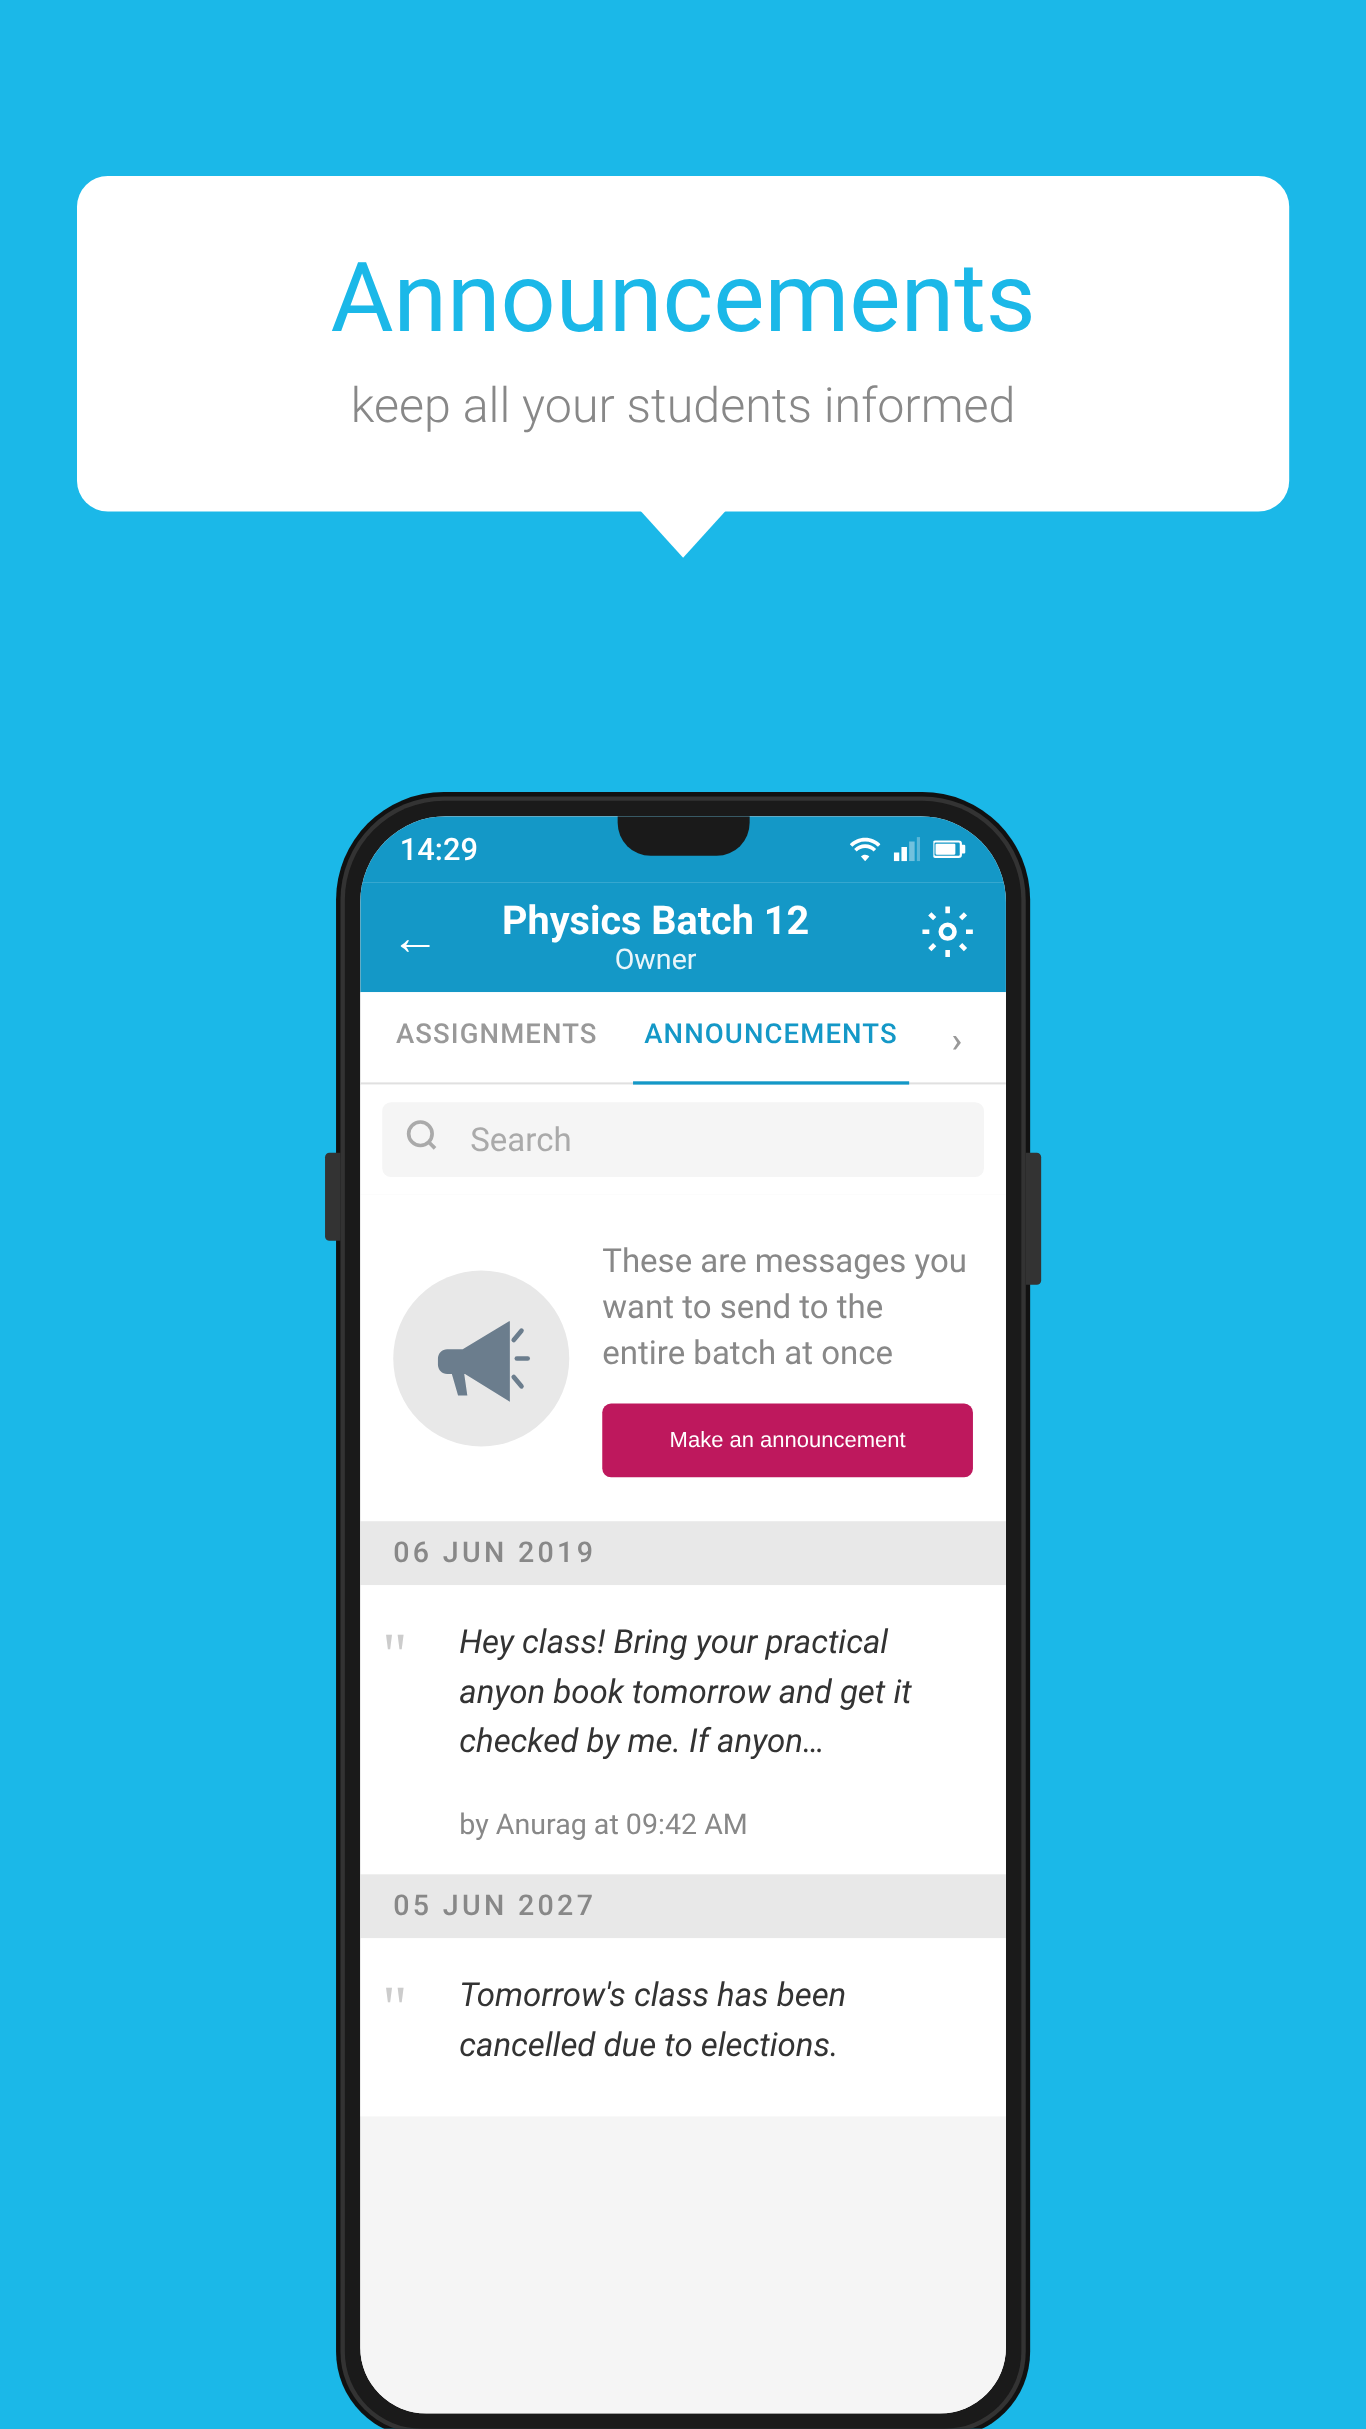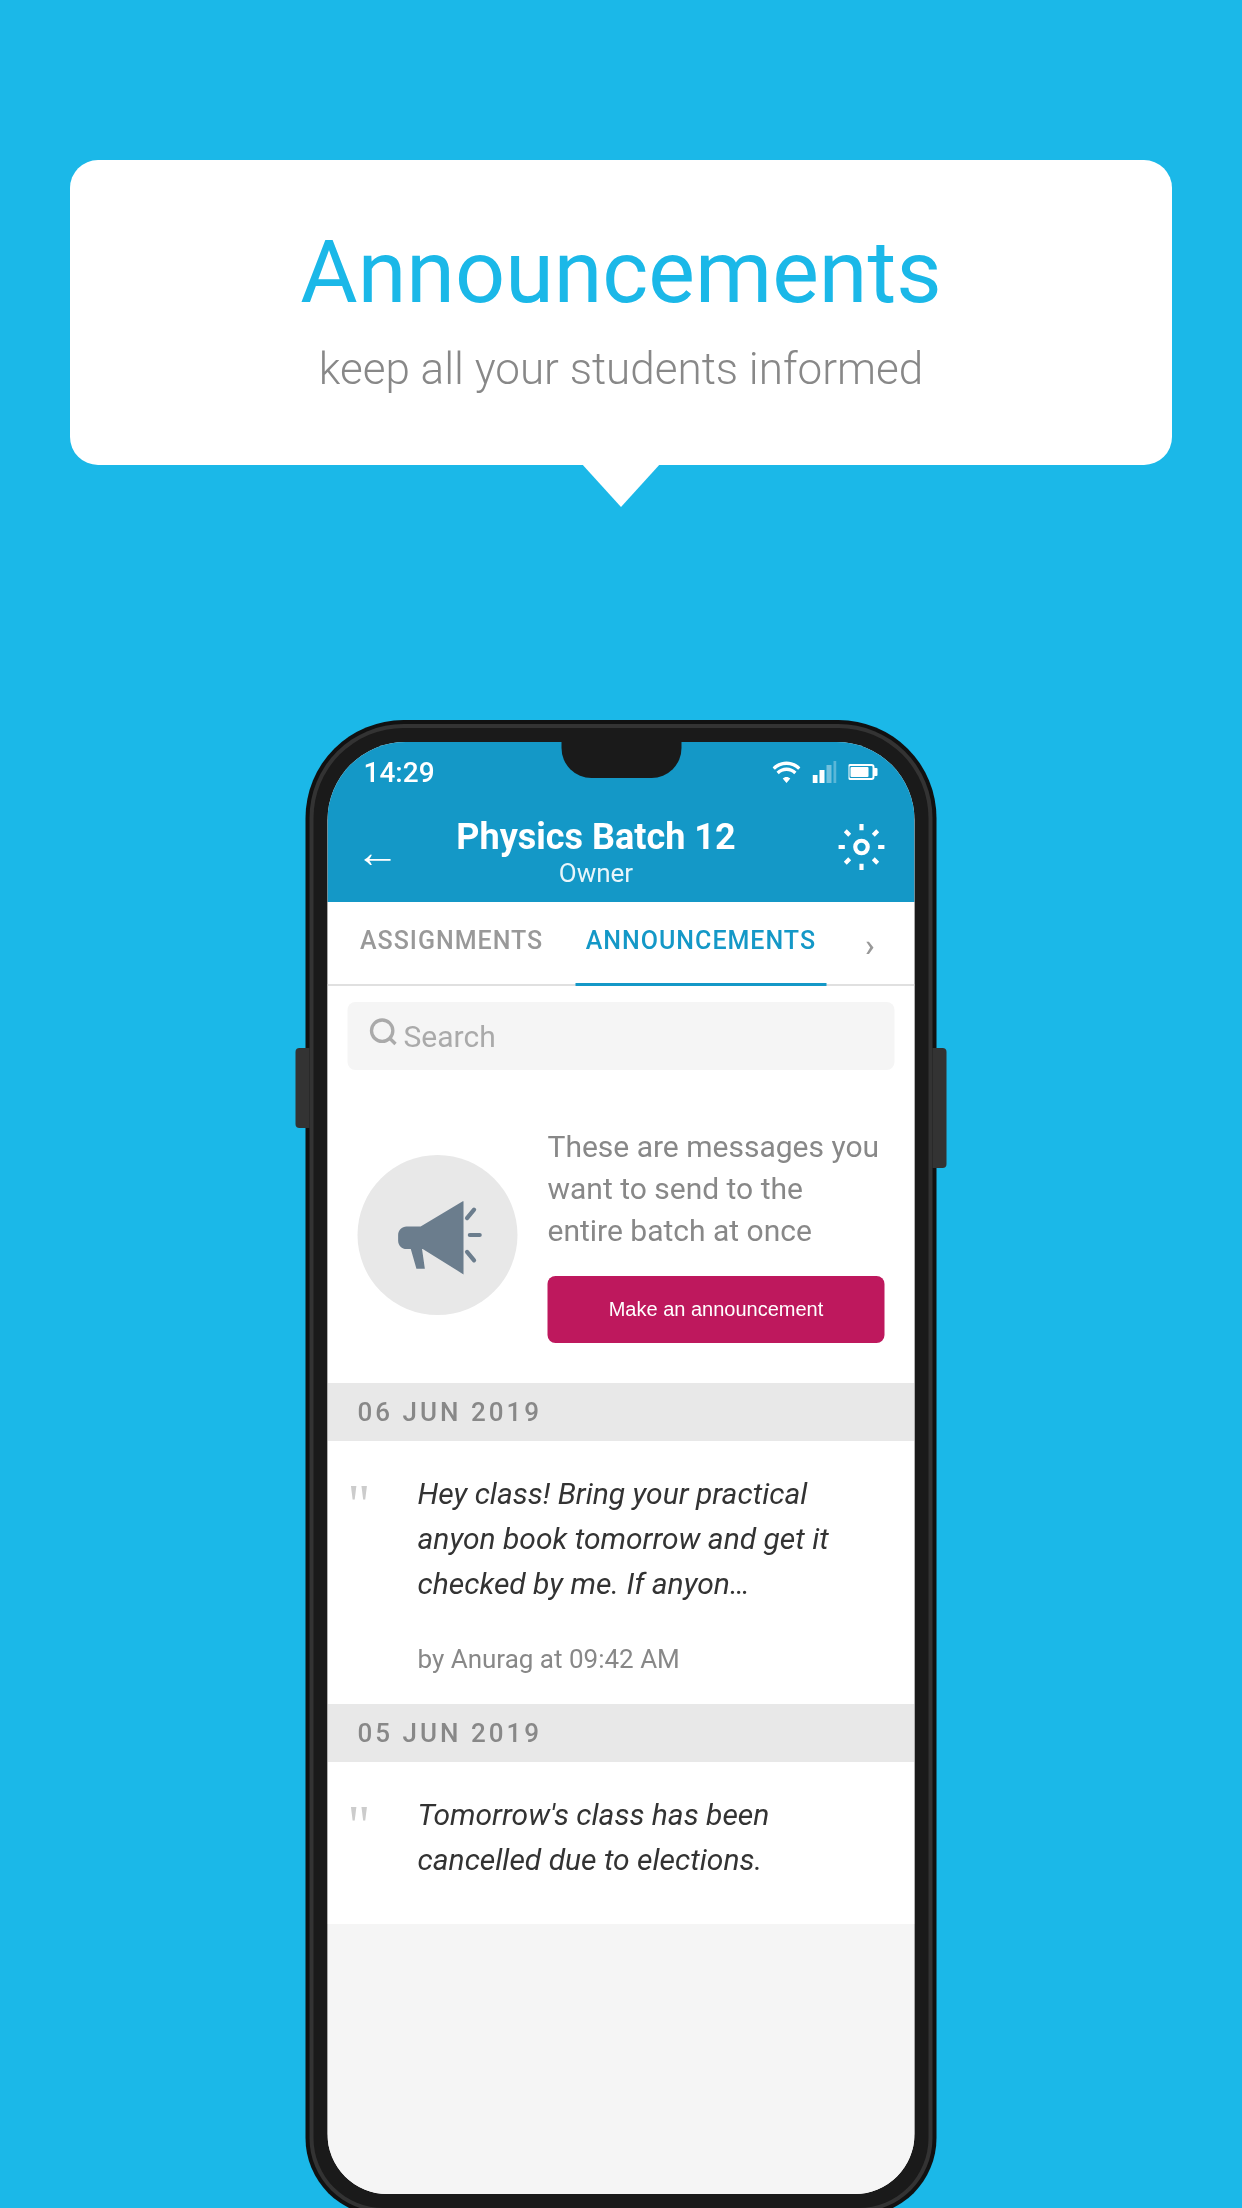--- a/index.html
+++ b/index.html
@@ -222,21 +222,21 @@
       background: white;
       padding: 16px 20px;
       flex-shrink: 0;
     }
     .search-bar {
       display: flex;
       align-items: center;
       background: #f5f5f5;
       border-radius: 8px;
       padding: 14px 20px;
-      gap: 4px;
+      gap: 28px;
     }
     .search-icon {
       color: #999;
       font-size: 32px;
     }
     .search-placeholder {
       color: #aaa;
       font-size: 30px;
     }
 
@@ -417,21 +417,21 @@
 
       <div class="date-separator">06  JUN  2019</div>
       <div class="announcement-item">
         <div class="quote-icon">"</div>
         <div class="announcement-content">
           <div class="announcement-text">Hey class! Bring your practical anyon book tomorrow and get it checked by me. If anyon…</div>
           <div class="announcement-meta">by Anurag at 09:42 AM</div>
         </div>
       </div>
 
-      <div class="date-separator">05  JUN  2019</div>
+      <div class="date-separator">05  JUN  2027</div>
       <div class="announcement-item">
         <div class="quote-icon">"</div>
         <div class="announcement-content">
           <div class="announcement-text">Tomorrow's class has been cancelled due to elections.</div>
         </div>
       </div>
 
     </div>
   </div>
 </div>

